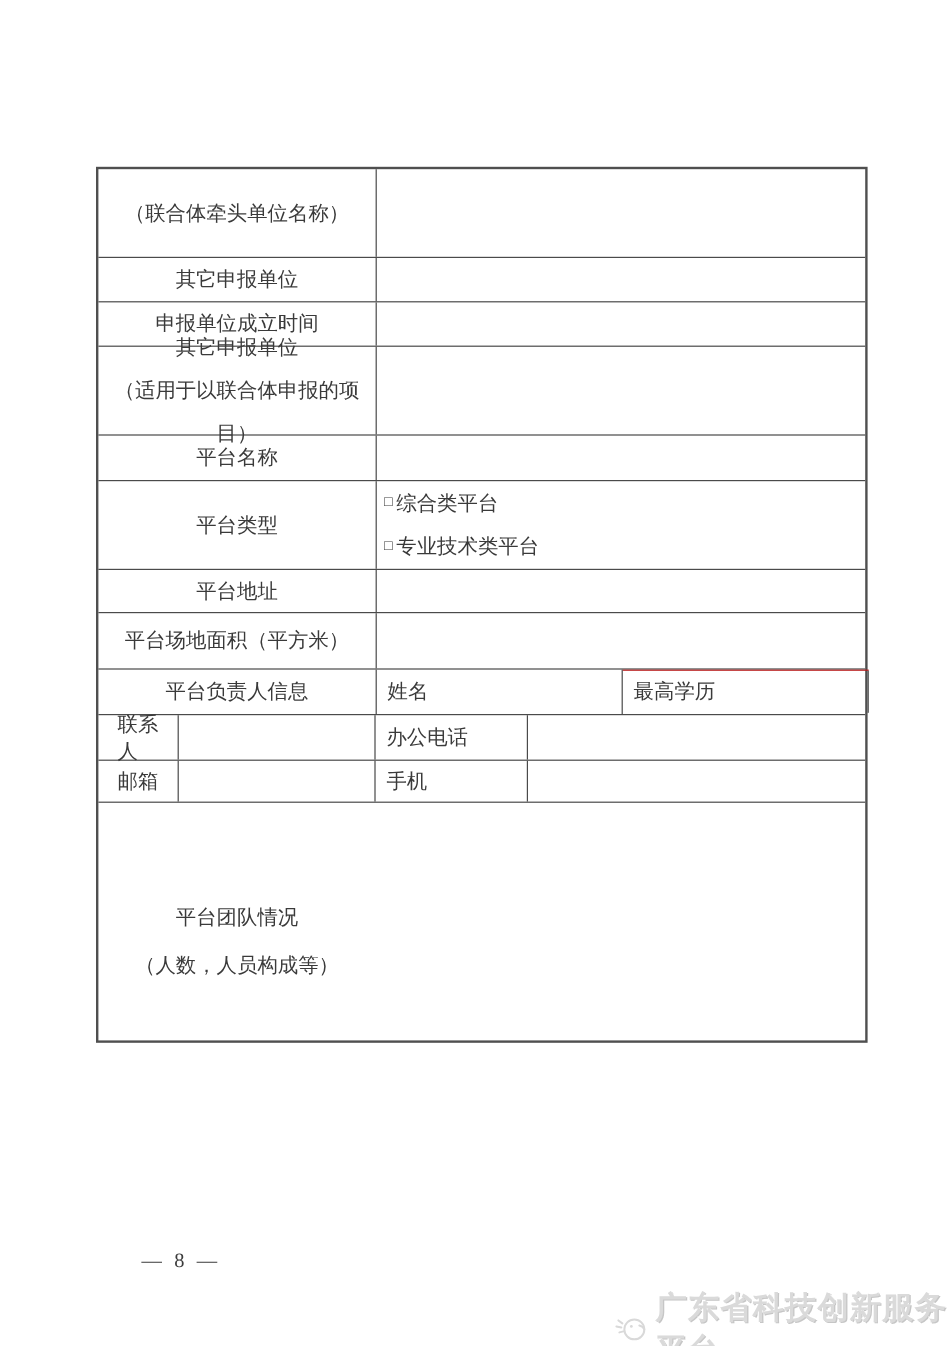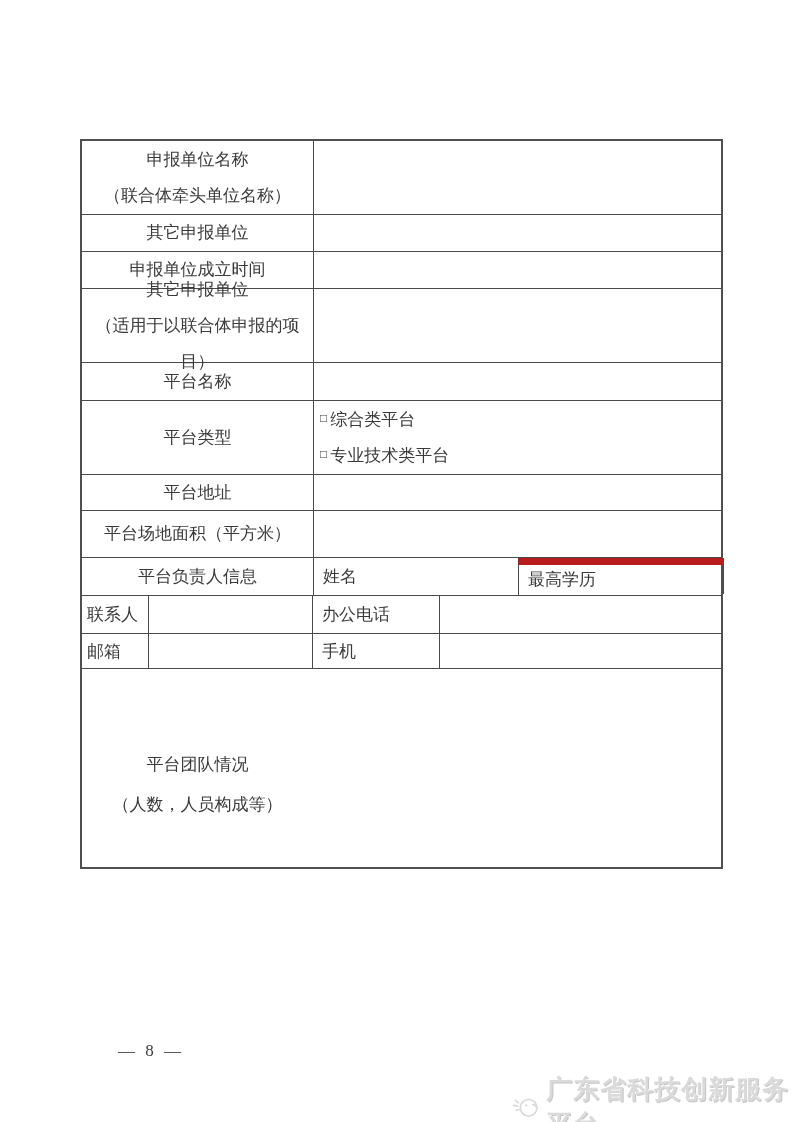--- a/index.html
+++ b/index.html
@@ -26,27 +26,27 @@
   .h10 { height:38px; } .h11 { height:35px; } .h12 { height:199px;flex-direction:column; }
 
   
   .opts { display:flex; flex-direction:column; justify-content:center; height:100%; }
   .opt { display:flex; align-items:center; height:37px; padding-left:6px; }
   .cbx { font-size:12px; margin-right:3px; transform:translateY(-1px); }
 
   
   .sub { flex:1 1 auto; border-left:1px solid #4a4a4a; display:flex; }
   .srow { display:flex; height:37px; }
-  .srow + .srow { border-top:7px solid #b91c1c; }
+  .srow + .srow { border-top:1px solid #b91c1c; }
   .srow:last-child { height:36px; }
   .slbl { width:204px; flex:0 0 204px; display:flex; align-items:center; padding-left:9px; font-size:17px; }
   .sval { flex:1 1 auto; border-left:1px solid #4a4a4a; }
 
   
-  .ca { width:66px; flex:0 0 66px; display:flex; align-items:center; padding-left:5px; }
+  .ca { width:66px; flex:0 0 66px; display:flex; align-items:center; padding-left:16px; }
   .cb2 { width:164px; flex:0 0 164px; border-left:1px solid #4a4a4a; }
   .cc { width:127px; flex:0 0 127px; border-left:1px solid #4a4a4a;
         display:flex; align-items:center; padding-left:9px; }
   .cd { flex:1 1 auto; border-left:1px solid #4a4a4a; }
 
   .lbl.big { line-height:40px; }
 
   
   .pageno { position:absolute; left:118px; top:1041px; font-size:17px;
             letter-spacing:3px; color:#3c3c3c; }
@@ -60,21 +60,20 @@
 </style>
 </head>
 <body>
 
 <div class="sheet">
 
   <div class="tbl">
 
     <div class="row h1">
       <div class="cell lbl">
-        <div>申报单位名称</div>
         <div>（联合体牵头单位名称）</div>
       </div>
       <div class="cell val"></div>
     </div>
 
     <div class="row h2">
       <div class="cell lbl">其它申报单位</div>
       <div class="cell val"></div>
     </div>
 

